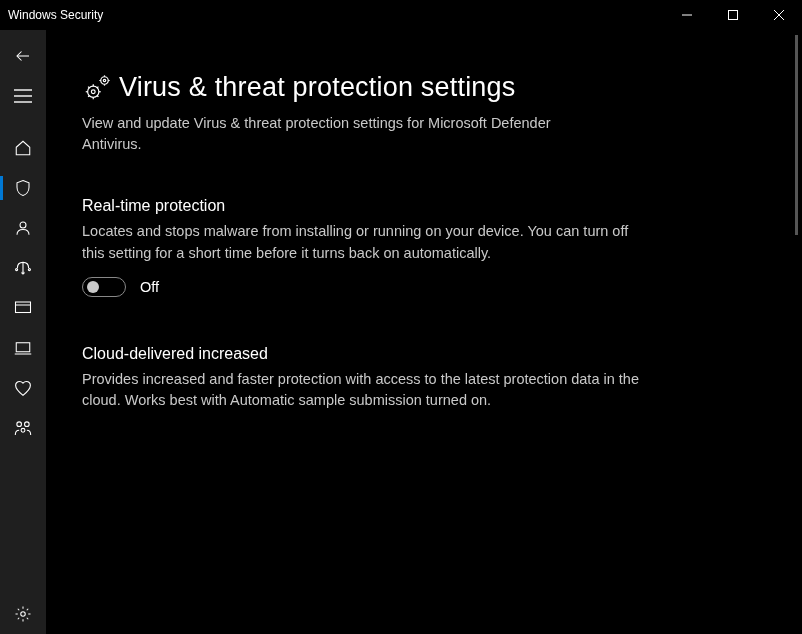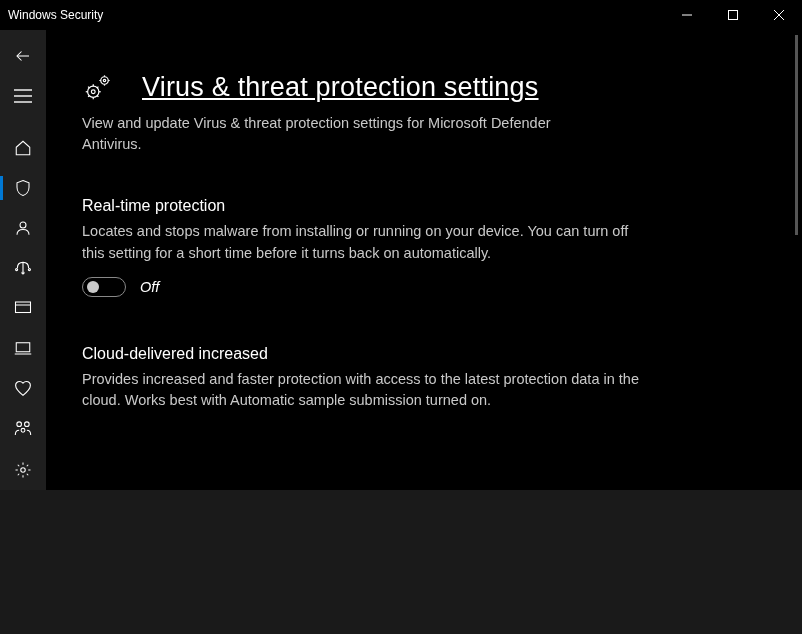--- a/index.html
+++ b/index.html
@@ -1,47 +1,47 @@
 <!DOCTYPE html>
 <html><head>
 <meta charset="utf-8">
 <style>
   * { box-sizing: border-box; margin: 0; padding: 0; }
   html, body { width: 802px; height: 634px; overflow: hidden; font-family: "Segoe UI", sans-serif; background: #1a1a1a; color: #fff; }
-  .window { width: 802px; height: 490px; background: #fca5a5; display: flex; flex-direction: column; }
+  .window { width: 802px; height: 634px; background: #fca5a5; display: flex; flex-direction: column; }
   .titlebar { height: 30px; display: flex; align-items: center; padding-left: 8px; background: #000; }
   .titlebar-title { font-size: 12px; color: #fff; flex: 1; }
   .titlebar-controls { display: flex; height: 30px; }
   .titlebar-btn { width: 46px; height: 30px; display: flex; align-items: center; justify-content: center; color: #fff; }
   .titlebar-btn svg { stroke: #fff; }
   .body { flex: 1; display: flex; min-height: 0; }
   .sidebar { width: 46px; background: #1f1f1f; display: flex; flex-direction: column; align-items: center; padding-top: 6px; }
   .sidebar-item { width: 46px; height: 40px; display: flex; align-items: center; justify-content: center; position: relative; }
   .sidebar-item.active::before { content: ""; position: absolute; left: 0; top: 8px; bottom: 8px; width: 3px; background: #0078d4; }
   .sidebar-spacer { flex: 1; }
   .content-wrap { flex: 1; display: flex; background: #000; }
   .content { flex: 1; overflow-y: auto; padding: 20px 40px 40px 36px; }
   .scroll-indicator { width: 6px; background: #000; position: relative; margin-right: 2px;}
   .scroll-thumb { position: absolute; top: 5px; width: 3px; height: 200px; background: #555; right: 2px;}
-  .page-header { display: flex; align-items: center; gap: 30px; margin-top: 22px; margin-bottom: 10px; text-decoration: underline; }
+  .page-header { display: flex; align-items: center; gap: 7px; margin-top: 22px; margin-bottom: 10px; }
   h1 { font-weight: 400; font-size: 27px; letter-spacing: 0.2px; }
   .subtitle { font-size: 14.5px; color: #c9c9c9; line-height: 1.45; max-width: 480px; margin-bottom: 42px;}
   .section { margin-bottom: 48px; max-width: 560px;}
   .section h2 { font-weight: 400; font-size: 16px; margin-bottom: 6px; }
   .section-desc { font-size: 14.5px; color: #c9c9c9; line-height: 1.5; margin-bottom: 12px; }
   .warning-row { display: flex; align-items: center; gap: 10px; margin: 10px 0 14px 0; }
   .warning-icon { width: 18px; height: 18px; border-radius: 50%; background: #e81123; display: flex; align-items: center; justify-content: center; flex-shrink: 0; }
   .warning-icon svg { display: block; }
   .warning-text { font-size: 14.5px; color: #fff; }
   .toggle-row { display: flex; align-items: center; gap: 14px; }
   .toggle { width: 44px; height: 20px; border-radius: 10px; border: 1px solid #888; position: relative; background: #000; }
   .toggle-knob { width: 12px; height: 12px; border-radius: 50%; background: #c9c9c9; position: absolute; top: 3px; left: 4px; }
   .toggle.on { background: #0078d4; border-color: #0078d4; }
   .toggle.on .toggle-knob { left: auto; right: 4px; background: #fff; }
-  .toggle-label { font-size: 14.5px; color: #fff; font-style: italic; }
+  .toggle-label { font-size: 14.5px; color: #fff; }
   .icon-stroke { stroke: #fff; stroke-width: 1.4; fill: none; }
   .gears svg { display:block; }
 </style>
 </head>
 <body>
 
 <div class="window">
 
   <div class="titlebar">
     <div class="titlebar-title">Windows Security</div>

